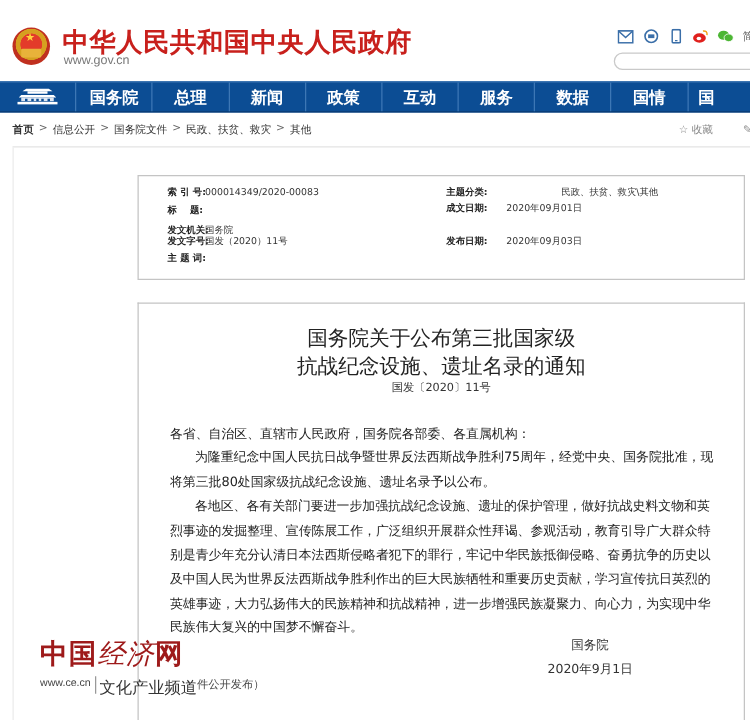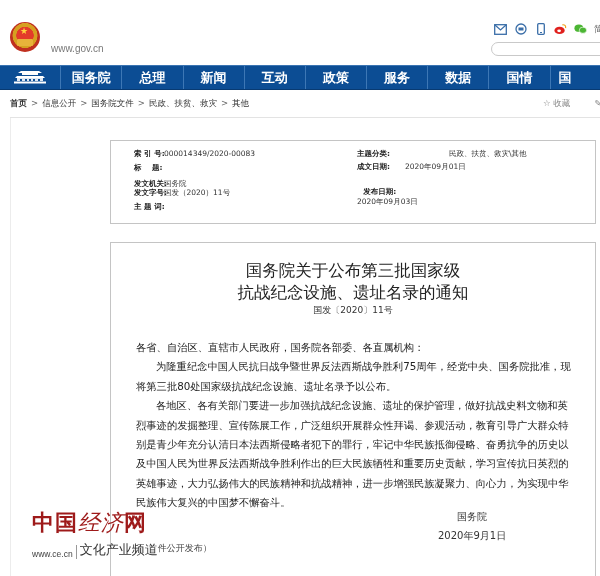--- a/index.html
+++ b/index.html
@@ -51,34 +51,35 @@
     .doc-body { position: absolute; left: 136px; top: 338px; width: 440px; font-size: 10.3px; color: #222; line-height: 19.4px; }
     .doc-body p { margin: 0; }
     .doc-body p.indent { text-indent: 20px; }
 
     .sign { position: absolute; left: 438px; top: 507px; font-size: 10px; color: #333; text-align: center; line-height: 19px; }
 
     
     .wm { position: absolute; left: 32px; top: 508px; }
     .wm-big { font-size: 22px; font-weight: bold; color: #9e1a1a; letter-spacing: 1px; font-family: "DejaVu Serif", serif; white-space: nowrap; }
     .wm-big .script { font-style: italic; font-weight: normal; }
-    .wm-row { display: flex; align-items: flex-end; margin-top: 3px; white-space: nowrap; }
+    .wm-row { display: flex; margin-top: 3px; white-space: nowrap; }
     .wm-url { font-size: 8.5px; color: #444; font-family: "Liberation Sans", sans-serif; margin-right: 3px; }
     .wm-bar { width: 1px; height: 14px; background: #999; margin-right: 3px; }
     .wm-channel { font-size: 13px; color: #333; font-family: Liberation Sans, sans-serif; }
     .wm-tail { font-size: 9px; color: #444; margin-left: 0px; margin-bottom: 4px; }
   </style>
 </head>
 <body>
 
 <div class="header">
   <div class="emblem">
     <span class="star">★</span>
     <span class="base"></span>
   </div>
+  <div class="site-title">中华人民共和国中央人民政府</div>
   <div class="site-url">www.gov.cn</div>
 
   <div class="tools">
     <span class="tool-icon">
       <svg width="13" height="11" viewBox="0 0 13 11">
           <rect x="0.7" y="0.7" width="11.6" height="9.6" fill="none" stroke="#3a6ea8" stroke-width="1.3"></rect>
           <path d="M1 1 L6.5 6 L12 1" fill="none" stroke="#3a6ea8" stroke-width="1.2"></path>
         </svg>
     </span>
     <span class="tool-icon">
@@ -125,22 +126,22 @@
           <rect x="16" y="11" width="2" height="2" fill="#0c4d94"></rect>
           <rect x="20" y="11" width="2" height="2" fill="#0c4d94"></rect>
           <rect x="25" y="11" width="2" height="2" fill="#0c4d94"></rect>
         <rect x="1" y="13.5" width="32" height="2" fill="#fff"></rect>
       </svg>
     </span>
   </div>
   <div class="nav-item">国务院</div>
   <div class="nav-item">总理</div>
   <div class="nav-item">新闻</div>
+  <div class="nav-item">政策</div>
   <div class="nav-item">互动</div>
-  <div class="nav-item">政策</div>
   <div class="nav-item">服务</div>
   <div class="nav-item">数据</div>
   <div class="nav-item">国情</div>
   <div class="nav-item last">国</div>
 </div>
 
 <div class="crumbs">
   <span class="crumb-first">首页</span>
   <span class="crumb-sep">&gt;</span>
   <span>信息公开</span>
@@ -183,21 +184,21 @@
   <span class="meta-label" style="width:48px">成文日期:</span>
   <span class="meta-value">2020年09月01日</span>
 </div>
 <div class="meta-row" style="left:134px; top:162px;gap:25px;">
   <span class="meta-label" style="white-space:pre">标    题:</span>
 </div>
 <div class="meta-row" style="left:134px; top:187px;">
   <span class="meta-label">发文字号:</span>
   <span class="meta-value">国发（2020）11号</span>
 </div>
-<div class="meta-row" style="left:357px; top:187px;flex-direction:column;">
+<div class="meta-row" style="left:357px; top:187px;">
   <span class="meta-label" style="width:48px">发布日期:</span>
   <span class="meta-value">2020年09月03日</span>
 </div>
 <div class="meta-row" style="left:134px; top:201px;">
   <span class="meta-label">主 题 词:</span>
   <span class="meta-value"></span>
 </div>
 
 <div class="doc-box"></div>
 

